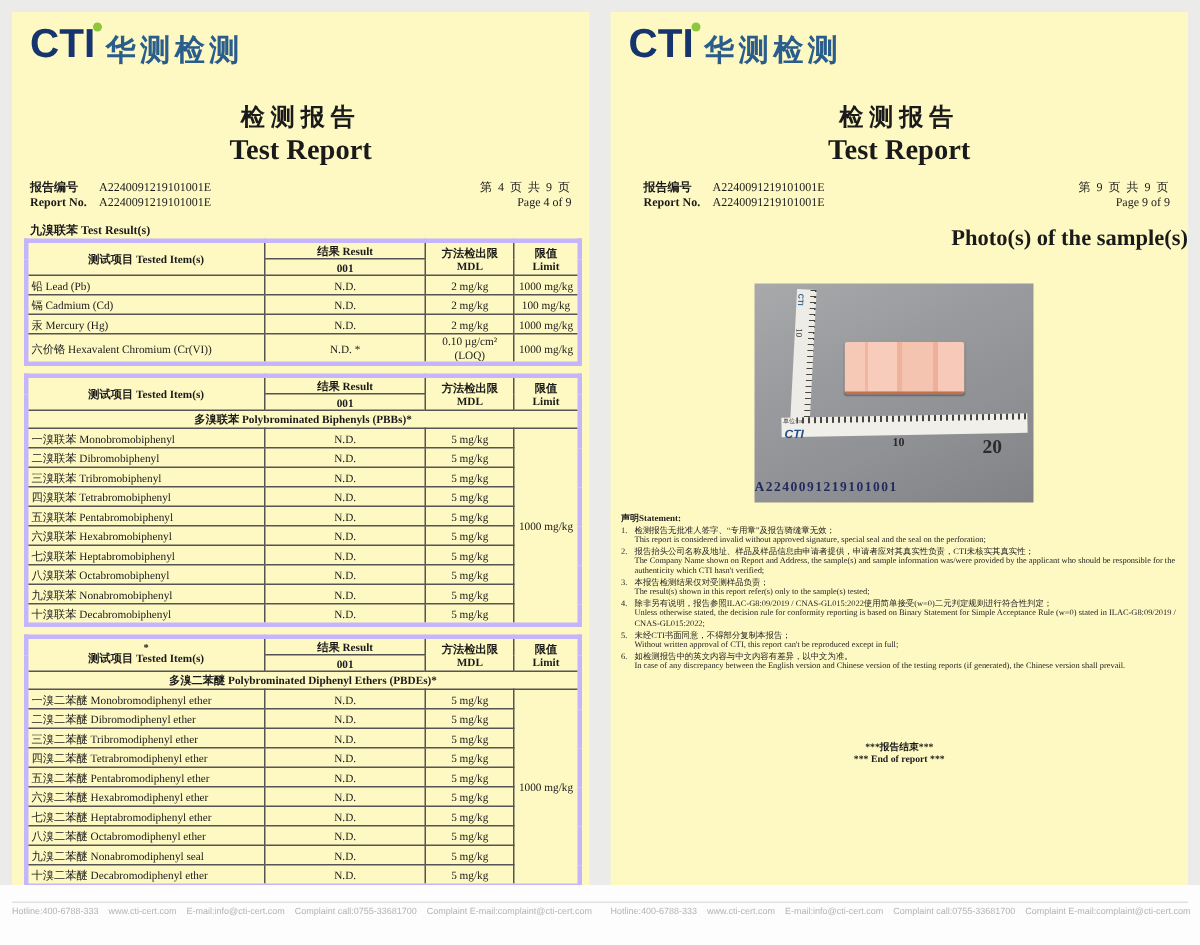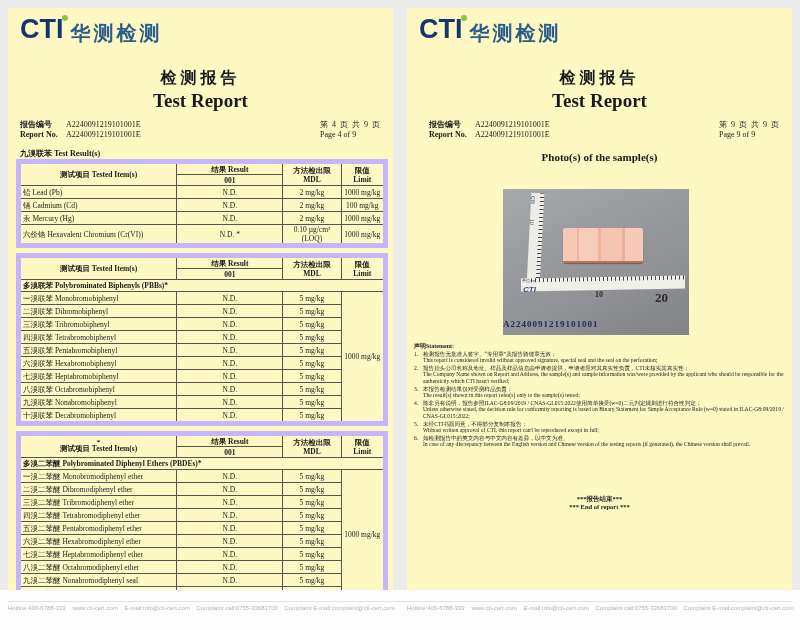--- a/index.html
+++ b/index.html
@@ -14,43 +14,43 @@
   .logo .dot{position:absolute;left:42px;top:-1px;width:6px;height:6px;border-radius:50%;background:#8dc63f;}
   .logo .cn{font-family:"Liberation Sans",sans-serif;font-weight:bold;font-size:20px;
     color:#2a5d8c;letter-spacing:3px;margin-left:7px;}
 
   .title-block{position:absolute;left:0;top:60px;width:100%;text-align:center;}
   .title-cn{font-size:16px;font-weight:bold;letter-spacing:4px;}
   .title-en{font-size:19px;font-weight:bold;margin-top:1px;}
 
   .meta{position:absolute;top:112px;left:12px;font-size:8px;line-height:10px;}
   .meta .lbl{font-weight:bold;display:inline-block;min-width:46px;}
-  .meta-right{position:absolute;top:112px;right:12px;font-size:8px;line-height:10px;text-align:left;}
+  .meta-right{position:absolute;top:112px;right:12px;font-size:8px;line-height:10px;text-align:right;}
   .meta-right .cn-line{letter-spacing:1px;}
 
   .section-label{position:absolute;top:140px;left:12px;font-size:8px;font-weight:bold;}
 
   
   .tables{position:absolute;left:8px;top:151px;width:372px;}
   table.t{width:100%;border-collapse:collapse;table-layout:fixed;font-size:7.5px;
-    margin-bottom:5px;border:5px solid #c4b5fd;}
+    margin-bottom:5px;border:3px solid #c4b5fd;}
   .t th,.t td{border:1px solid #555;padding:0 2px;line-height:9px;height:12px;
     overflow:hidden;font-weight:normal;}
   .t th{font-weight:bold;text-align:center;height:10px;}
   .t td.c-item{text-align:left;}
   .t td.c-res,.t td.c-mdl,.t td.c-lim{text-align:center;}
   .t .c-item{width:44%;} .t .c-res{width:29.5%;} .t .c-mdl{width:15.5%;} .t .c-lim{width:11%;}
   .t .pre{white-space:pre-line;}
-  .t td.section{font-weight:bold;text-align:left;height:11px;}
+  .t td.section{font-weight:bold;text-align:center;height:11px;}
   .t .hmark{line-height:4px;font-size:7px;text-align:center;}
 
   
   .photo-title{position:absolute;left:0;top:142px;width:100%;text-align:center;}
   .photo-title .cn{font-size:13px;letter-spacing:5px;}
-  .photo-title .en{font-size:11px;font-weight:bold;margin-top:1px;}
+  .photo-title .en{font-size:15px;font-weight:bold;margin-top:1px;text-align:right;}
   .photo{position:absolute;left:96px;top:181px;width:186px;height:146px;
     background:linear-gradient(155deg,#a8a9ab 0%,#9a9b9e 35%,#909194 65%,#818285 100%);overflow:hidden;}
   .v-ruler{position:absolute;left:26px;top:4px;width:13px;height:92px;background:#eeece7;
     transform:rotate(3deg);}
   .v-ruler::before{content:"";position:absolute;top:0;right:0;bottom:0;width:4px;
     background:repeating-linear-gradient(180deg,#4a463f 0 1px,transparent 1px 4px);}
   .v-label{position:absolute;left:-1px;top:26px;font-size:6px;color:#333;transform:rotate(90deg);}
   .v-brand{position:absolute;left:-2px;top:4px;font-size:5px;color:#2a5d8c;font-weight:bold;transform:rotate(90deg);
     font-family:"Liberation Sans",sans-serif;}
   .h-ruler{position:absolute;left:18px;top:88px;width:164px;height:13px;background:#f1efe9;

